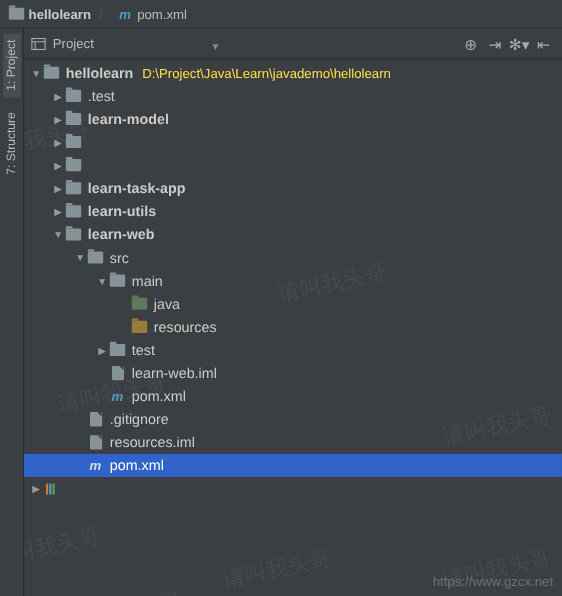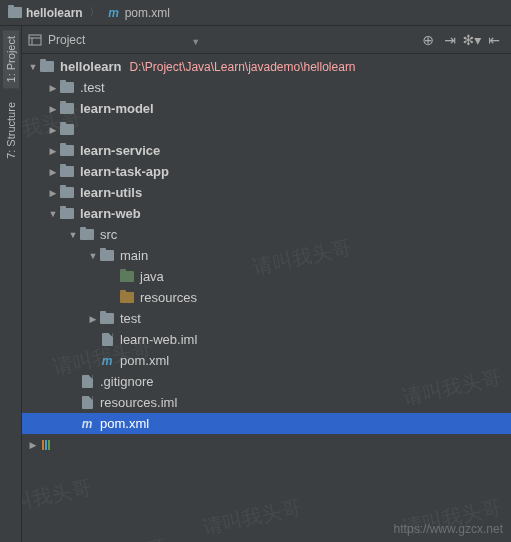--- a/index.html
+++ b/index.html
@@ -30,21 +30,21 @@
 .tb-icon{width:22px;height:22px;display:flex;align-items:center;justify-content:center;color:#aaa;cursor:pointer;font-size:14px}
 .tree{flex:1;overflow:auto;font-size:13px;padding-top:2px;position:relative}
 .row{height:21px;display:flex;align-items:center;padding-left:4px;cursor:pointer;white-space:nowrap}
 .row.selected{background:#2f65ca;color:#fff}
 .arrow{width:14px;height:14px;display:inline-flex;align-items:center;justify-content:center;font-size:9px;color:#999;flex-shrink:0}
 .arrow.down::before{content:"▼"}
 .arrow.right::before{content:"▶"}
 .arrow.none{visibility:hidden}
 .label{margin-left:6px;color:#ccc}
 .label.bold{font-weight:bold}
-.path{color:#fca5a5;margin-left:8px;font-size:12px}
+.path{color:#fde047;margin-left:8px;font-size:12px}
 .lib-icon{width:14px;height:14px;display:inline-flex;align-items:center;justify-content:center}
 .lib-icon svg{width:14px;height:14px}
 .watermark{position:absolute;color:rgba(160,160,160,0.12);font-size:20px;font-family:"Microsoft YaHei",sans-serif;pointer-events:none;transform:rotate(-12deg)}
 .url-wm{position:absolute;bottom:6px;right:8px;color:rgba(200,200,200,0.35);font-size:12px;pointer-events:none}
 </style>
 </head>
 <body>
 
 <div class="topbar">
   <div class="bc-item">
@@ -126,21 +126,20 @@
         <span class="arrow right"></span>
         <span class="icon">
             <span class="folder"></span>
           </span>
       </div>
       <div class="row" style="padding-left:24px">
         <span class="arrow right"></span>
         <span class="icon">
             <span class="folder"></span>
           </span>
-        <span class="label bold">learn-service</span>
       </div>
       <div class="row" style="padding-left:24px">
         <span class="arrow right"></span>
         <span class="icon">
             <span class="folder"></span>
           </span>
         <span class="label bold">learn-task-app</span>
       </div>
       <div class="row" style="padding-left:24px">
         <span class="arrow right"></span>

